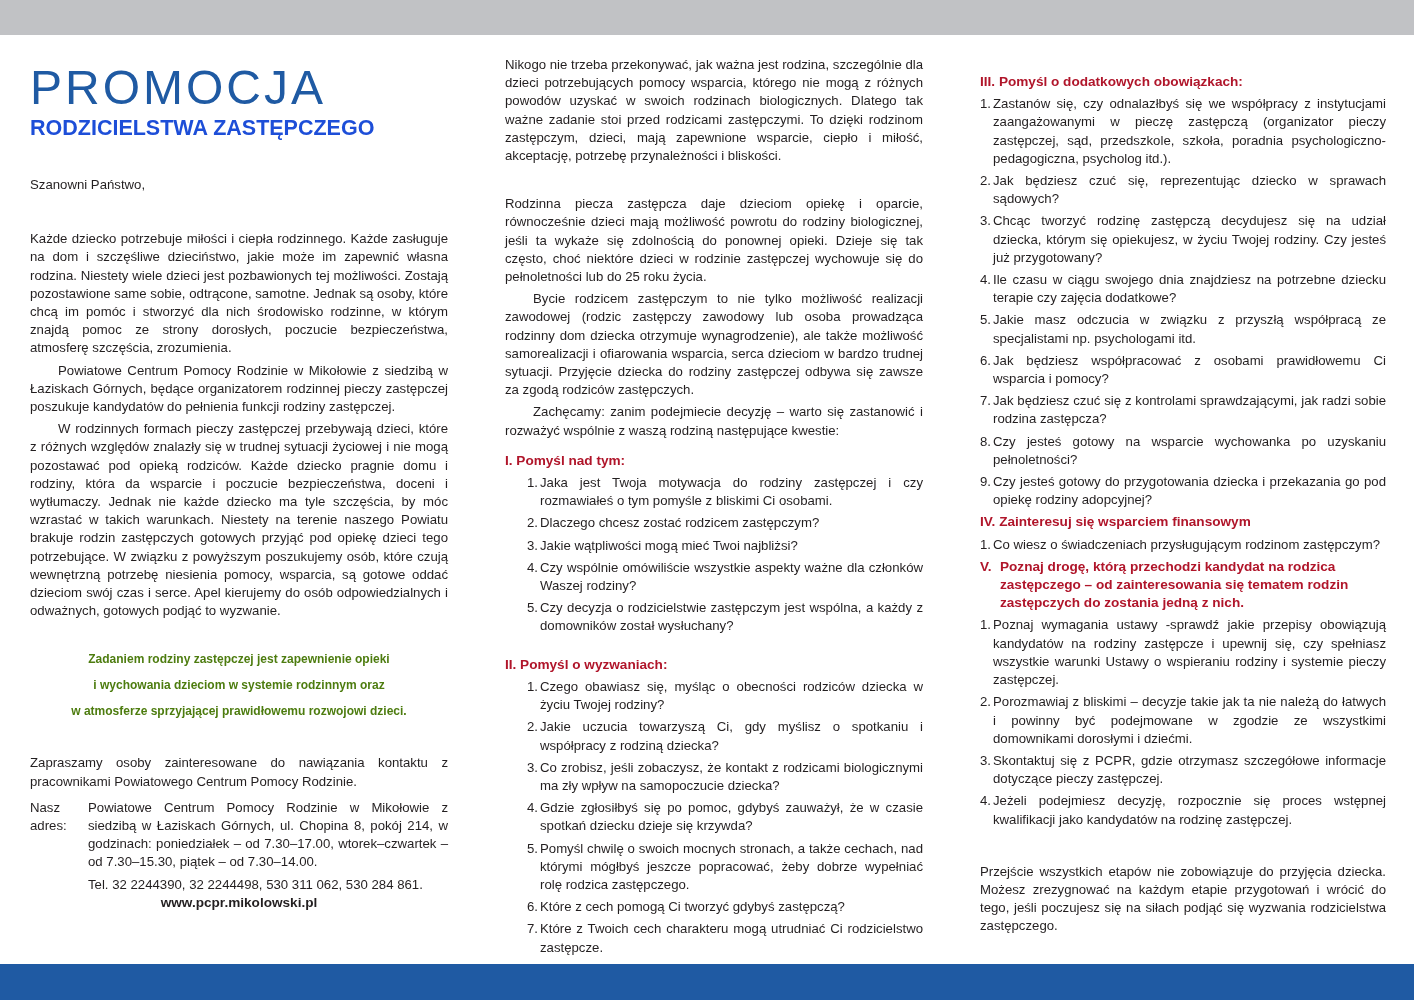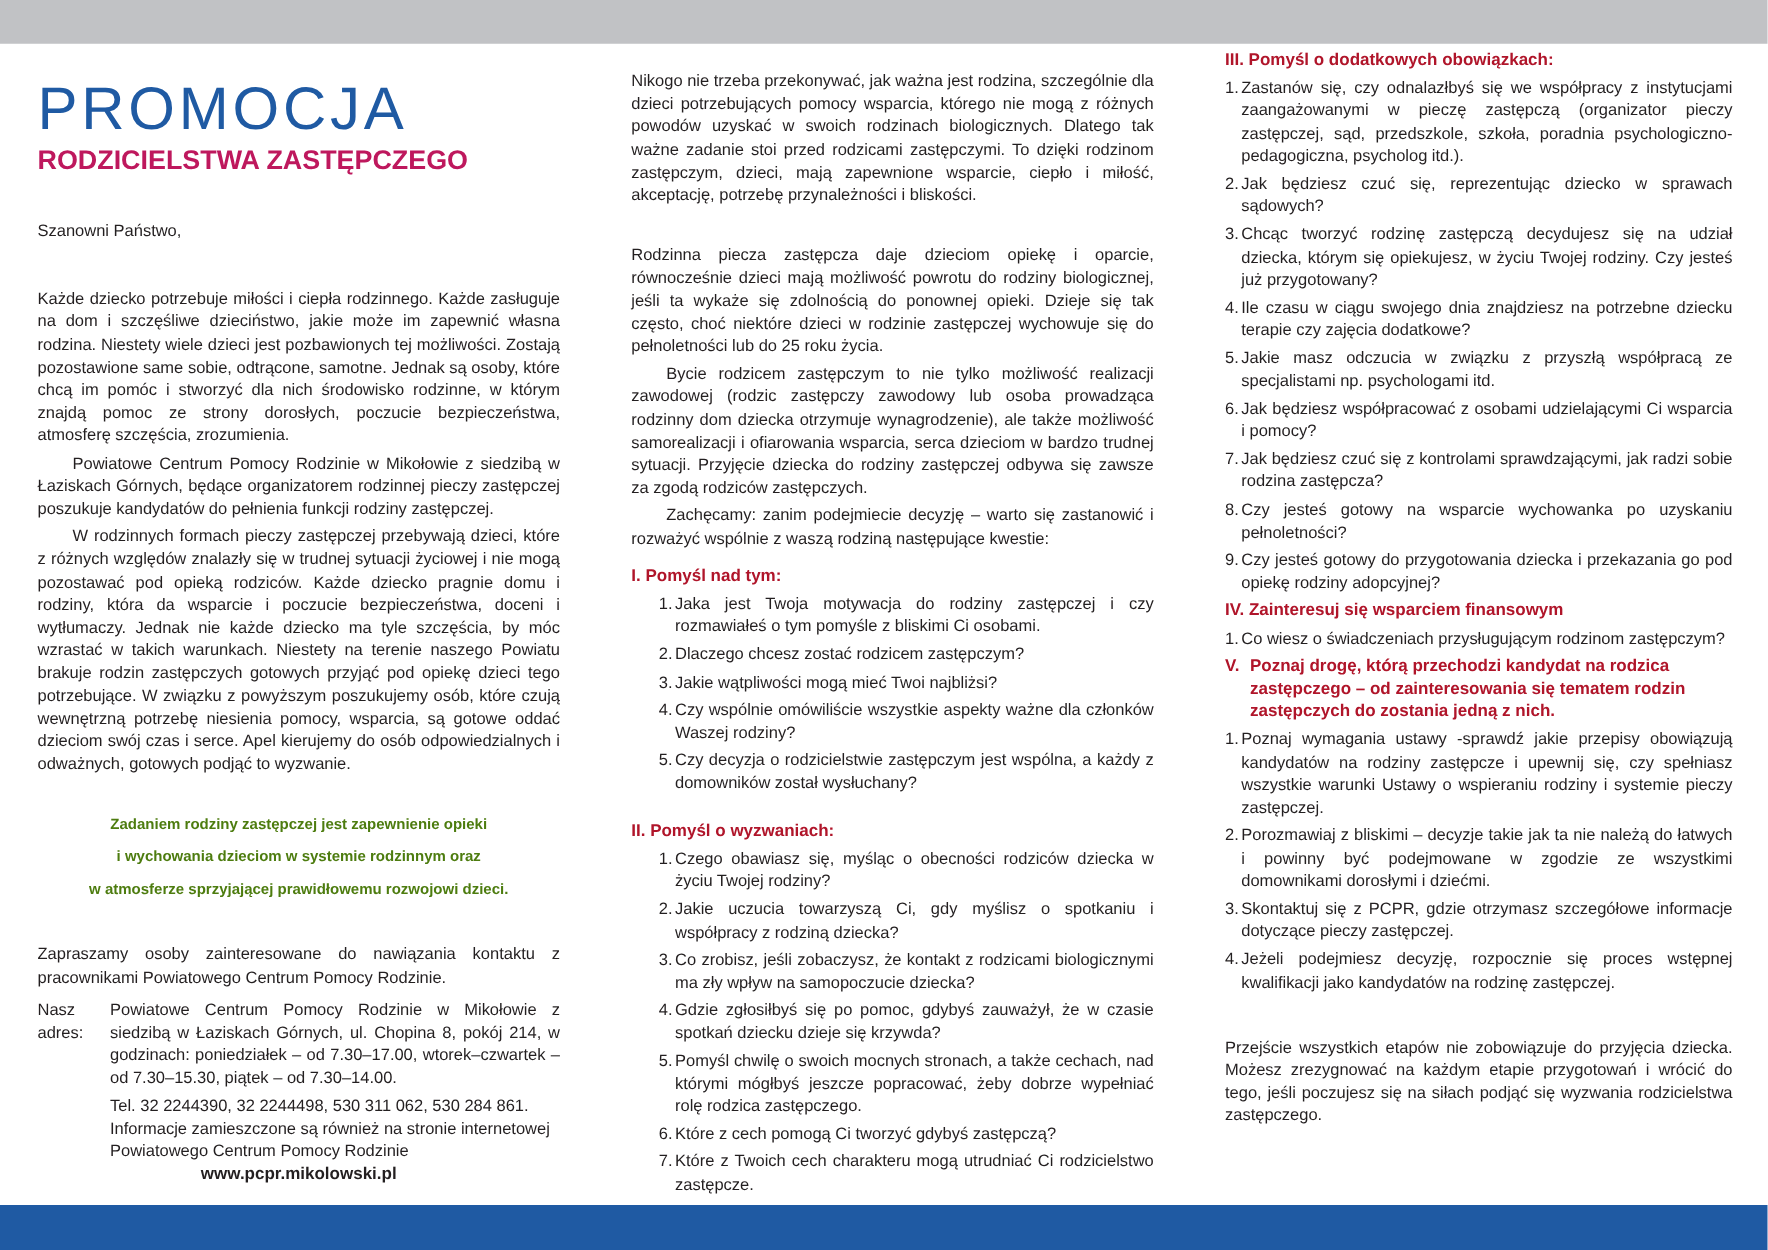--- a/index.html
+++ b/index.html
@@ -6,23 +6,23 @@
   body {
     width: 1414px; height: 1000px; position: relative; overflow: hidden;
     background: #ffffff; color: #231f20;
     font-family: "Liberation Sans", "DejaVu Sans", sans-serif;
   }
   .top-bar { position: absolute; left: 0; top: 0; width: 1414px; height: 35px; background: #c1c2c5; }
   .bottom-bar { position: absolute; left: 0; top: 964px; width: 1414px; height: 36px; background: #1f5aa3; }
   .col { position: absolute; font-size: 13.2px; line-height: 18.2px; text-align: justify; }
   .col1 { left: 30px; top: 62px; width: 418px; }
   .col2 { left: 505px; top: 56px; width: 418px; }
-  .col3 { left: 980px; top: 39px; width: 406px; }
+  .col3 { left: 980px; top: 73px; width: 406px; }
   .title-light { font-size: 48px; color: #1f5aa3; letter-spacing: 3px; line-height: 52px; font-weight: 300; margin: 0; }
-  .title-bold { font-size: 21.5px; color: #be185d; font-weight: bold; line-height: 24px; margin: 2px 0 0 0; }
+  .title-bold { font-size: 21.5px; color: #1d4ed8; font-weight: bold; line-height: 24px; margin: 2px 0 0 0; }
   p { margin: 0; }
   .gap-s { height: 4px; }
   .indent { text-indent: 28px; }
   .greeting { margin-top: 36px; }
   .intro { margin-top: 36px; }
   .mission { color: #4d7c0f; font-weight: bold; text-align: center; font-size: 12px; line-height: 26px; margin-top: 26px; }
   .invite { margin-top: 30px; }
   .addr { display: flex; margin-top: 8px; }
   .addr-label { width: 58px; flex: none; text-align: left; }
   .addr-body { flex: 1; }
@@ -57,21 +57,20 @@
     <div>i wychowania dzieciom w  systemie rodzinnym oraz</div>
     <div>w atmosferze sprzyjającej prawidłowemu rozwojowi dzieci.</div>
   </div>
   <p class="invite">Zapraszamy osoby zainteresowane do nawiązania kontaktu z pracownikami Powiatowego Centrum Pomocy Rodzinie.</p>
   <div class="addr">
     <span class="addr-label">Nasz adres:</span>
     <div class="addr-body">
       <p>Powiatowe Centrum Pomocy Rodzinie w Mikołowie z siedzibą w Łaziskach Górnych, ul. Chopina 8, pokój 214, w godzinach: poniedziałek – od 7.30–17.00, wtorek–czwartek – od 7.30–15.30, piątek – od 7.30–14.00.</p>
       <div class="gap-s"></div>
       <p style="text-align:left">Tel. 32 2244390, 32 2244498, 530 311 062, 530 284 861.</p>
-      <p style="text-align:left">Informacje zamieszczone są również na stronie internetowej Powiatowego Centrum Pomocy Rodzinie</p>
     </div>
   </div>
   <div class="www">www.pcpr.mikolowski.pl</div>
 </div>
 
 <div class="col col2">
   <p>Nikogo nie trzeba przekonywać, jak ważna jest rodzina, szczególnie dla dzieci potrzebujących pomocy wsparcia, którego nie mogą z różnych powodów uzyskać w swoich rodzinach biologicznych. Dlatego tak ważne zadanie stoi przed rodzicami zastępczymi. To dzięki rodzinom zastępczym, dzieci, mają zapewnione wsparcie, ciepło i miłość, akceptację, potrzebę przynależności i bliskości.</p>
   <div style="height:30px"></div>
   <p>Rodzinna piecza zastępcza daje dzieciom opiekę i oparcie, równocześnie dzieci mają możliwość powrotu do rodziny biologicznej, jeśli ta wykaże się zdolnością do ponownej opieki. Dzieje się tak często, choć niektóre dzieci w rodzinie zastępczej wychowuje się do pełnoletności lub do 25 roku życia.</p>
   <div class="gap-s"></div>
@@ -154,21 +153,21 @@
     <li>
         <span class="n">4.</span>
         <span class="t">Ile czasu w ciągu swojego dnia znajdziesz na potrzebne dziecku terapie czy zajęcia dodatkowe?</span>
       </li>
     <li>
         <span class="n">5.</span>
         <span class="t">Jakie masz odczucia w związku z przyszłą współpracą ze specjalistami np. psychologami itd.</span>
       </li>
     <li>
         <span class="n">6.</span>
-        <span class="t">Jak będziesz współpracować z osobami udzielającymi Ci wsparcia i pomocy?</span>
+        <span class="t">Jak będziesz współpracować z osobami prawidłowemu Ci wsparcia i pomocy?</span>
       </li>
     <li>
         <span class="n">7.</span>
         <span class="t">Jak będziesz czuć się z kontrolami sprawdzającymi, jak radzi sobie rodzina zastępcza?</span>
       </li>
     <li>
         <span class="n">8.</span>
         <span class="t">Czy jesteś gotowy na wsparcie wychowanka po uzyskaniu pełnoletności?</span>
       </li>
     <li>

